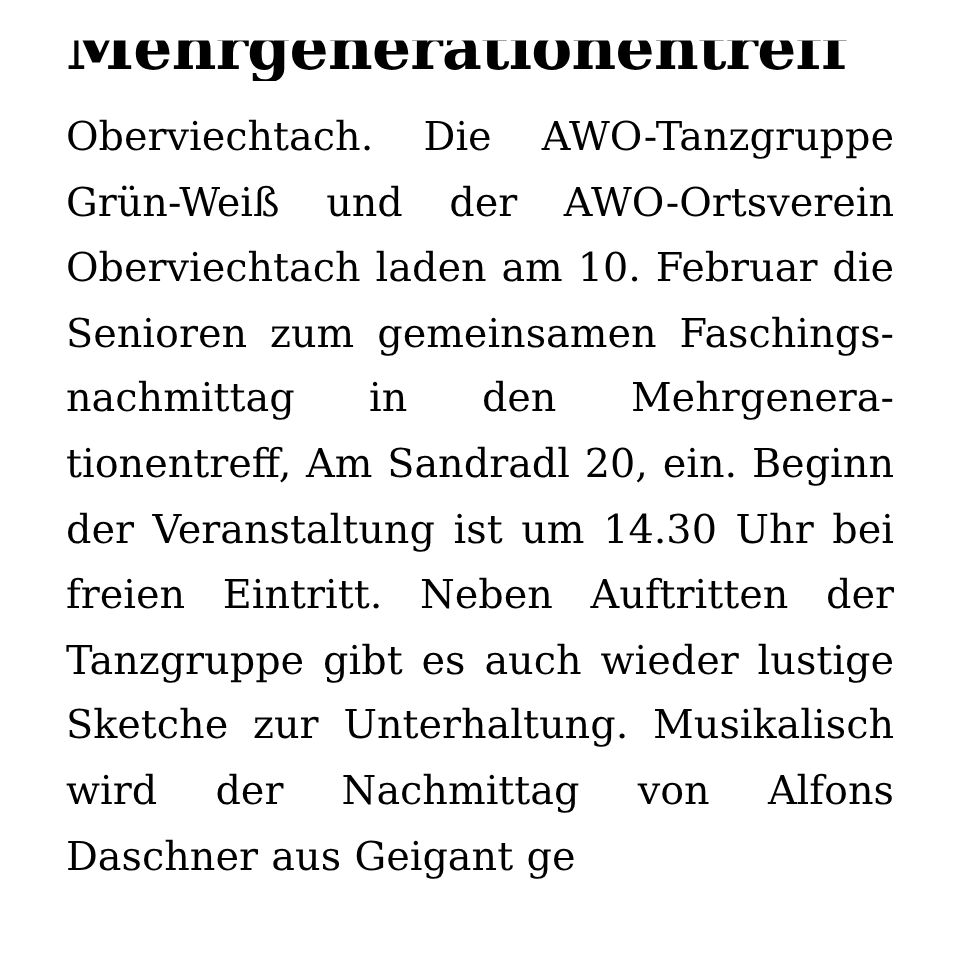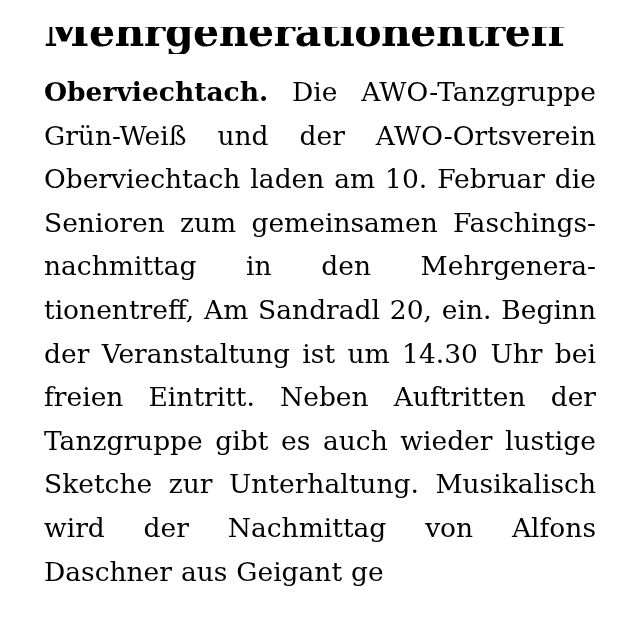--- a/index.html
+++ b/index.html
@@ -48,21 +48,21 @@
     line-height: 43.6px;
     text-align: justify;
     text-justify: inter-word;
     margin: 0;
     padding: 0;
     margin-top: 16px;
     hyphens: manual;
     word-spacing: 0.5px;
   }
   .body-text .lead {
-    font-weight: bold;
+    font-weight: normal;
   }
 </style>
 </head>
 <body>
 
 <div class="page">
   <div class="article">
     <h1 class="headline">Mehrgenerationentreff</h1>
     <p class="body-text">
       <span class="lead">Oberviechtach.</span><span> Die AWO-Tanz­gruppe Grün-Weiß und der AWO-Ortsverein Oberviechtach laden am 10. Februar die Senioren zum gemeinsamen Faschings­nachmittag in den Mehrgenera­tionentreff, Am Sandradl 20, ein. Beginn der Veranstaltung ist um 14.30 Uhr bei freien Eintritt. Neben Auftritten der Tanzgruppe gibt es auch wieder lustige Sketche zur Unterhaltung. Musikalisch wird der Nachmittag von Alfons Daschner aus Geigant ge</span>

